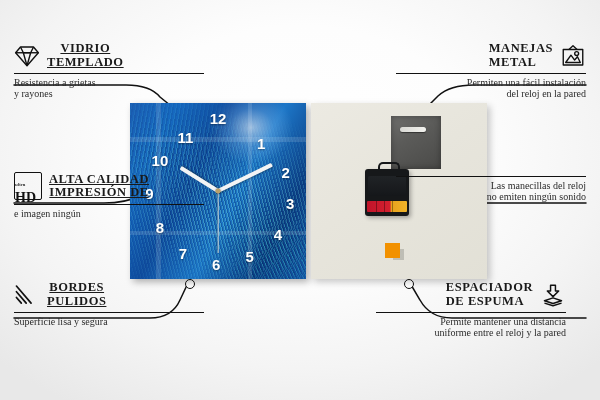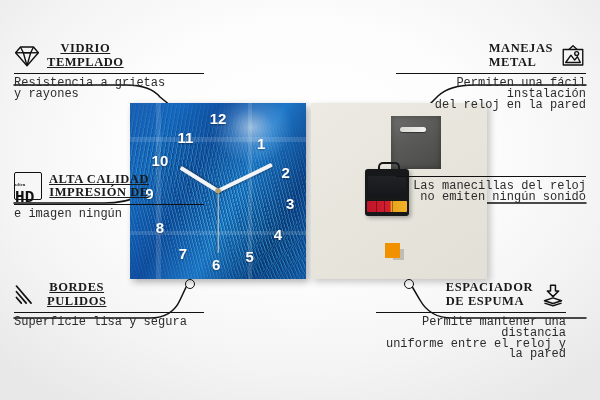--- a/index.html
+++ b/index.html
@@ -25,41 +25,41 @@
   .feat .title{
     font-family:"Liberation Serif",serif;
     font-weight:700;font-size:12.5px;line-height:13.5px;
     letter-spacing:.55px;color:#1a1a1a;
     text-transform:uppercase;
   }
   .feat.left .title{text-align:center;text-decoration:underline;}
   .feat.right .title{text-align:left;}
   .feat .rule{height:1.4px;background:#111;margin:4px 0 4px 0;width:100%;}
   .feat .desc{
-    font-family:Liberation Mono, monospace;
-    font-size:12px;line-height:10.6px;color:#2b2b2b;
+    font-family:Liberation Serif, serif;
+    font-size:10px;line-height:10.6px;color:#2b2b2b;
   }
   .feat.left .desc{text-align:left;}
   .feat.right .desc{text-align:right;}
 
   .f-vidrio{left:14px;top:42px;}
   .f-impresion{left:14px;top:172px;}
   .f-bordes{left:14px;top:281px;}
   .f-manejas{left:396px;top:42px;}
   .f-mecanismo{left:396px;top:172px;}
   .f-espaciador{left:376px;top:281px;}
 
   
   .hd-badge{
     width:26px;height:23px;border:1.6px solid #111;border-radius:2px;
     display:flex;flex-direction:column;align-items:center;justify-content:center;
     line-height:1;background:transparent;
   }
   .hd-badge .u{font-family:"Liberation Sans",sans-serif;font-size:4.4px;font-weight:700;letter-spacing:.2px;color:#111;}
-  .hd-badge .h{font-family:Liberation Mono, monospace;font-size:16px;font-weight:700;letter-spacing:.2px;color:#111;margin-top:.5px;}
+  .hd-badge .h{font-family:Liberation Serif, serif;font-size:14px;font-weight:700;letter-spacing:.2px;color:#111;margin-top:.5px;}
 
   
   #clock{
     position:absolute;left:130px;top:103px;width:176px;height:176px;
     overflow:hidden;
     box-shadow:3px 3px 7px rgba(0,0,0,.30);
     background:#0d3f86;
   }
   .wave{position:absolute;inset:0;}
   .w1{background:

